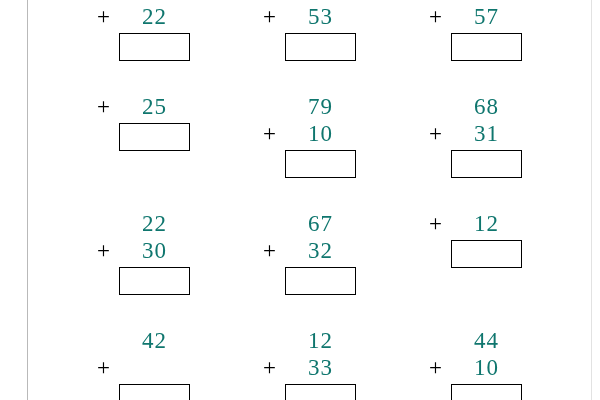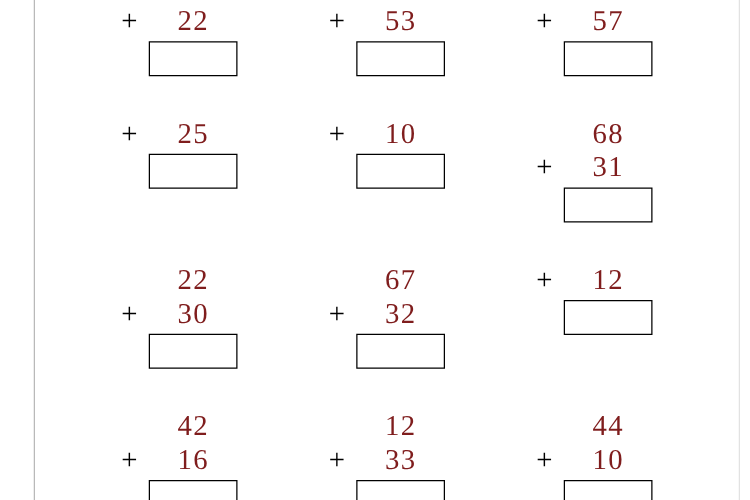--- a/index.html
+++ b/index.html
@@ -57,21 +57,21 @@
     position: relative;
   }
   .row {
     display: flex;
     align-items: baseline;
     justify-content: flex-end;
     height: 27px;
   }
   .operand {
     font-size: 23px;
-    color: #7f1d1d;
+    color: #0f766e;
     letter-spacing: 1px;
     line-height: 27px;
     padding-right: 28px;
   }
   .plus {
     font-size: 23px;
     color: #000000;
     line-height: 27px;
     margin-right: auto;
     padding-left: 6px;
@@ -140,20 +140,23 @@
           <span class="plus">+</span>
           <span class="operand">25</span>
         </div>
         <div class="answer-box"></div>
       </div>
     </div>
 
     <div class="problem">
       <div class="stack">
         <div class="row">
+          <span class="operand">79</span>
+        </div>
+        <div class="row">
           <span class="plus">+</span>
           <span class="operand">10</span>
         </div>
         <div class="answer-box"></div>
       </div>
     </div>
 
     <div class="problem">
       <div class="stack">
         <div class="row">
@@ -203,21 +206,20 @@
       </div>
     </div>
 
     <div class="problem">
       <div class="stack">
         <div class="row">
           <span class="operand">42</span>
         </div>
         <div class="row">
           <span class="plus">+</span>
-          <span class="operand">16</span>
         </div>
         <div class="answer-box"></div>
       </div>
     </div>
 
     <div class="problem">
       <div class="stack">
         <div class="row">
           <span class="operand">12</span>
         </div>

